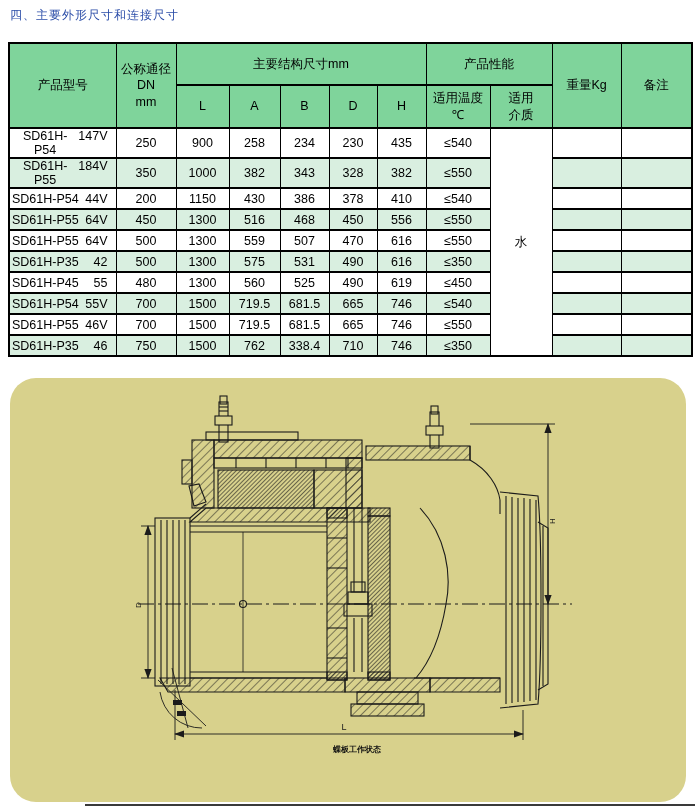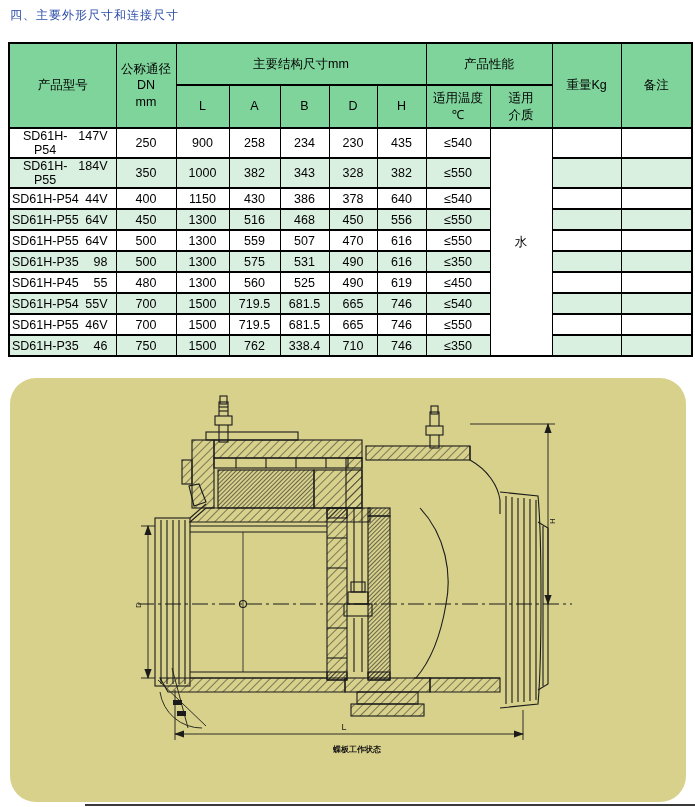--- a/index.html
+++ b/index.html
@@ -125,26 +125,26 @@
         <td></td>
         <td></td>
       </tr>
       <tr>
         <td class="model-cell">
           <span class="model-wrap">
             <span>SD61H-P54</span>
             <span>44V</span>
           </span>
         </td>
-        <td>400</td>
+        <td>200</td>
         <td>1150</td>
         <td>430</td>
         <td>386</td>
         <td>378</td>
-        <td>640</td>
+        <td>410</td>
         <td>≤540</td>
         <td></td>
         <td></td>
       </tr>
       <tr class="alt">
         <td class="model-cell">
           <span class="model-wrap">
             <span>SD61H-P55</span>
             <span>64V</span>
           </span>
@@ -173,21 +173,21 @@
         <td>470</td>
         <td>616</td>
         <td>≤550</td>
         <td></td>
         <td></td>
       </tr>
       <tr class="alt">
         <td class="model-cell">
           <span class="model-wrap">
             <span>SD61H-P35</span>
-            <span>98</span>
+            <span>42</span>
           </span>
         </td>
         <td>500</td>
         <td>1300</td>
         <td>575</td>
         <td>531</td>
         <td>490</td>
         <td>616</td>
         <td>≤350</td>
         <td></td>

